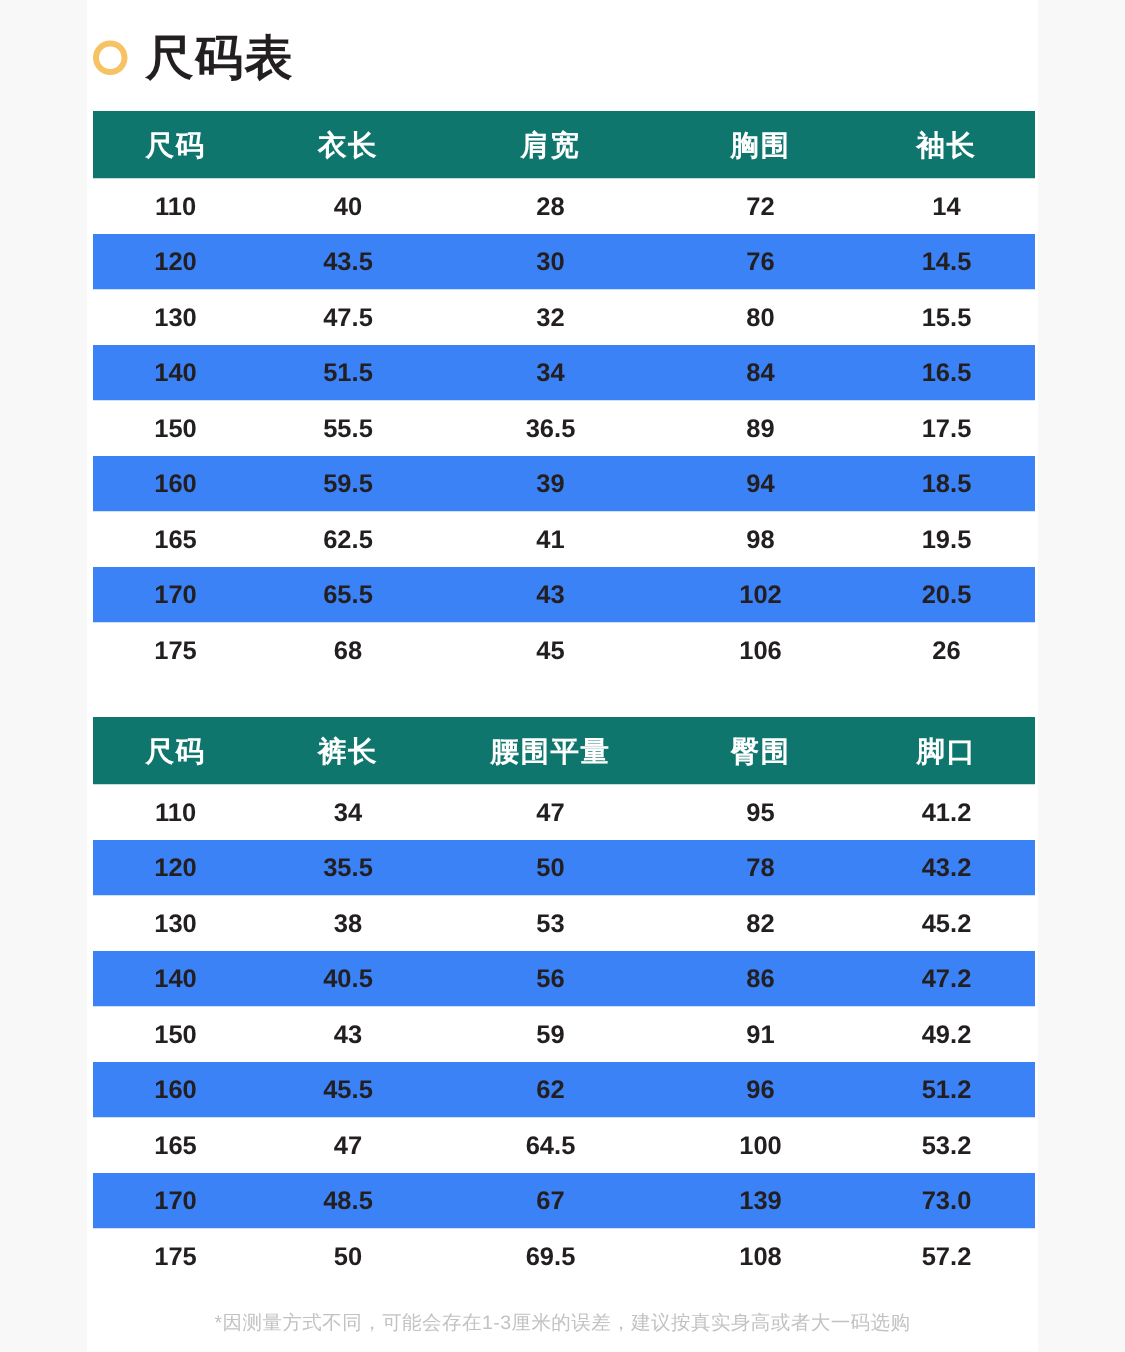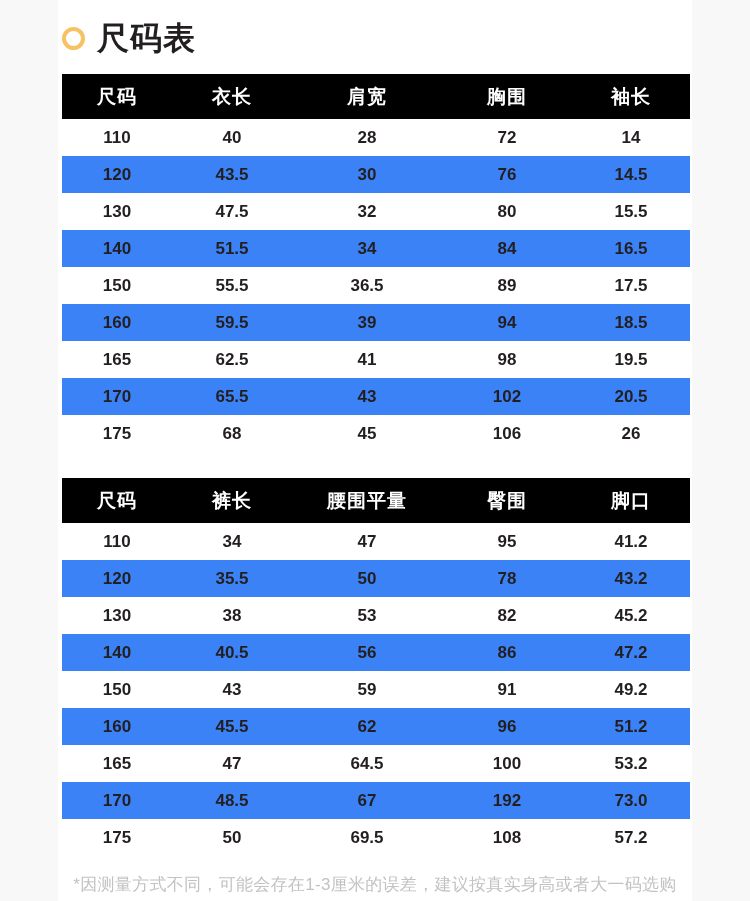--- a/index.html
+++ b/index.html
@@ -62,21 +62,21 @@
   .size-table.table-1 { top: 74px; }
   .size-table.table-2 { top: 478px; }
 
   .size-table col.c0 { width: 110px; }
   .size-table col.c1 { width: 120px; }
   .size-table col.c2 { width: 150px; }
   .size-table col.c3 { width: 130px; }
   .size-table col.c4 { width: 118px; }
 
   .size-table thead th {
-    background: #000000;
+    background: #0f766e;
     color: #ffffff;
     font-size: 19px;
     font-weight: bold;
     height: 45px;
     text-align: center;
     letter-spacing: 1px;
     padding: 0;
     vertical-align: middle;
   }
   .size-table tbody td {
@@ -92,21 +92,21 @@
   .size-table tbody tr.alt td {
     background: #3b82f6;
   }
 
   .footnote {
     position: absolute;
     left: 0;
     top: 873px;
     width: 750px;
     text-align: center;
-    font-size: 17px;
+    font-size: 13px;
     color: #c2c2c2;
     letter-spacing: 0.3px;
   }
 </style>
 </head>
 <body>
 
 <div class="page">
 
   <div class="content-sheet"></div>
@@ -264,21 +264,21 @@
         <td>165</td>
         <td>47</td>
         <td>64.5</td>
         <td>100</td>
         <td>53.2</td>
       </tr>
       <tr class="alt">
         <td>170</td>
         <td>48.5</td>
         <td>67</td>
-        <td>192</td>
+        <td>139</td>
         <td>73.0</td>
       </tr>
       <tr>
         <td>175</td>
         <td>50</td>
         <td>69.5</td>
         <td>108</td>
         <td>57.2</td>
       </tr>
     </tbody>

